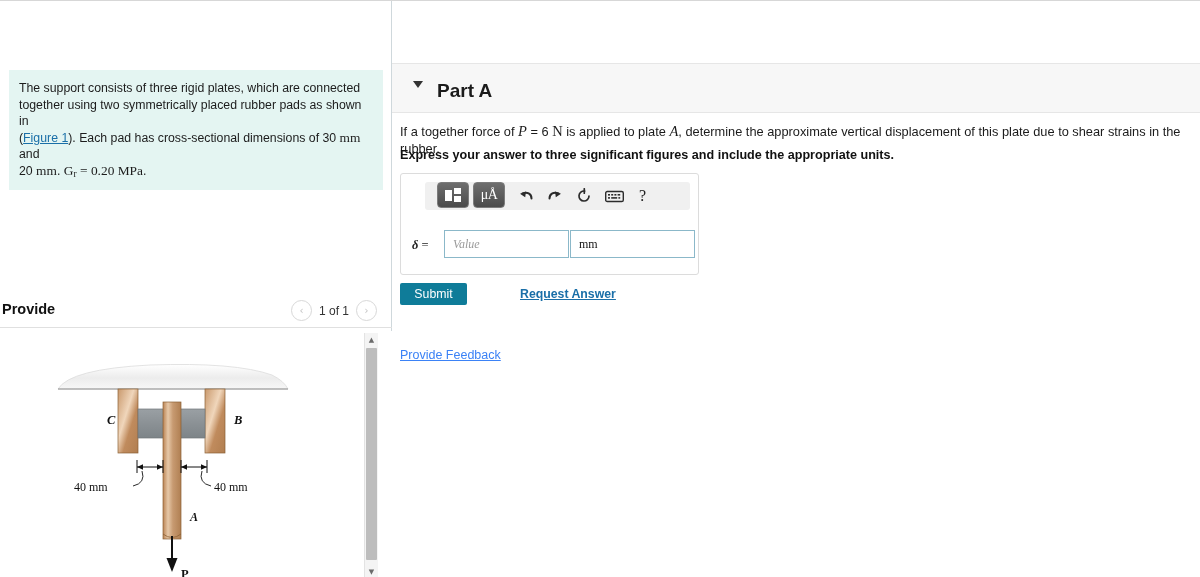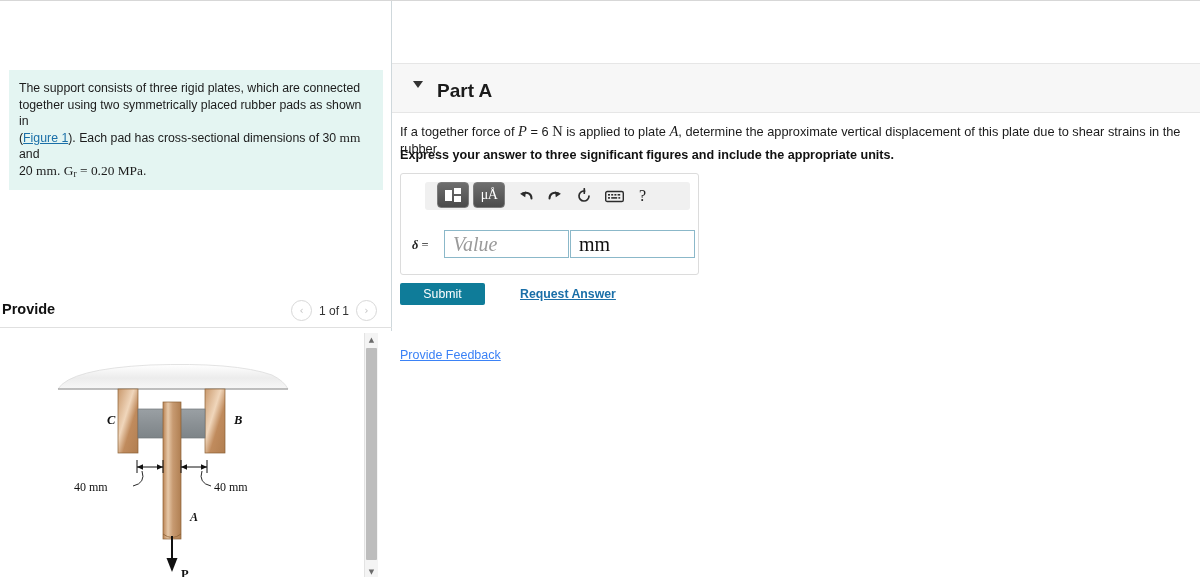--- a/index.html
+++ b/index.html
@@ -61,26 +61,26 @@
   .tbtn{width:30px;height:24px;border-radius:4px;border:1px solid #7c7c7c;background:linear-gradient(#6e6e6e,#4b4b4b);
     display:flex;align-items:center;justify-content:center;margin-left:4px;}
   .tbtn.first{margin-left:12px;}
   .mu{color:#fff;font-family:"Liberation Serif",serif;font-size:14px;line-height:1;letter-spacing:-0.5px;}
   .ticon{margin-left:13px;color:#2b2b2b;display:flex;align-items:center;justify-content:center;}
   .ticon.q{font-size:16px;font-family:"Liberation Serif",serif;color:#222;margin-left:15px;}
 
   .delta{position:absolute;left:11px;top:64px;font-family:"Liberation Serif",serif;font-size:12.5px;color:#222;}
   .delta i{font-style:italic;font-weight:bold;}
   .fld{position:absolute;top:56px;height:28px;border:1px solid #8bb8c9;background:#fff;box-sizing:border-box;
-    font-family:"Liberation Serif",serif;font-size:20px;padding:3px 8px;color:#111;display:flex;align-items:center;}
+    font-family:"Liberation Serif",serif;font-size:12px;padding:3px 8px;color:#111;display:flex;align-items:center;}
   .fld.value{left:43px;width:125px;color:#9a9a9a;font-style:italic;}
   .fld.unit{left:169px;width:125px;}
 
   .submit{
-    position:absolute;left:8px;top:282px;width:85px;height:22px;background:#0f7c99;color:#fff;
+    position:absolute;left:8px;top:282px;width:67px;height:22px;background:#0f7c99;color:#fff;
     border:none;border-radius:2px;font-size:12.3px;font-family:"Liberation Sans",sans-serif;cursor:pointer;
     display:flex;align-items:center;justify-content:center;
   }
   .reqans{position:absolute;left:119px;top:286px;font-size:12.3px;color:#1a6fa8;text-decoration:underline;cursor:pointer;font-weight:bold;margin-left:9px;}
   .feedback{position:absolute;left:8px;top:347px;font-size:12.5px;color:#3b82f6;text-decoration:underline;cursor:pointer;}
 </style>
 </head>
 <body>
 
 <div class="top-rule"></div>

